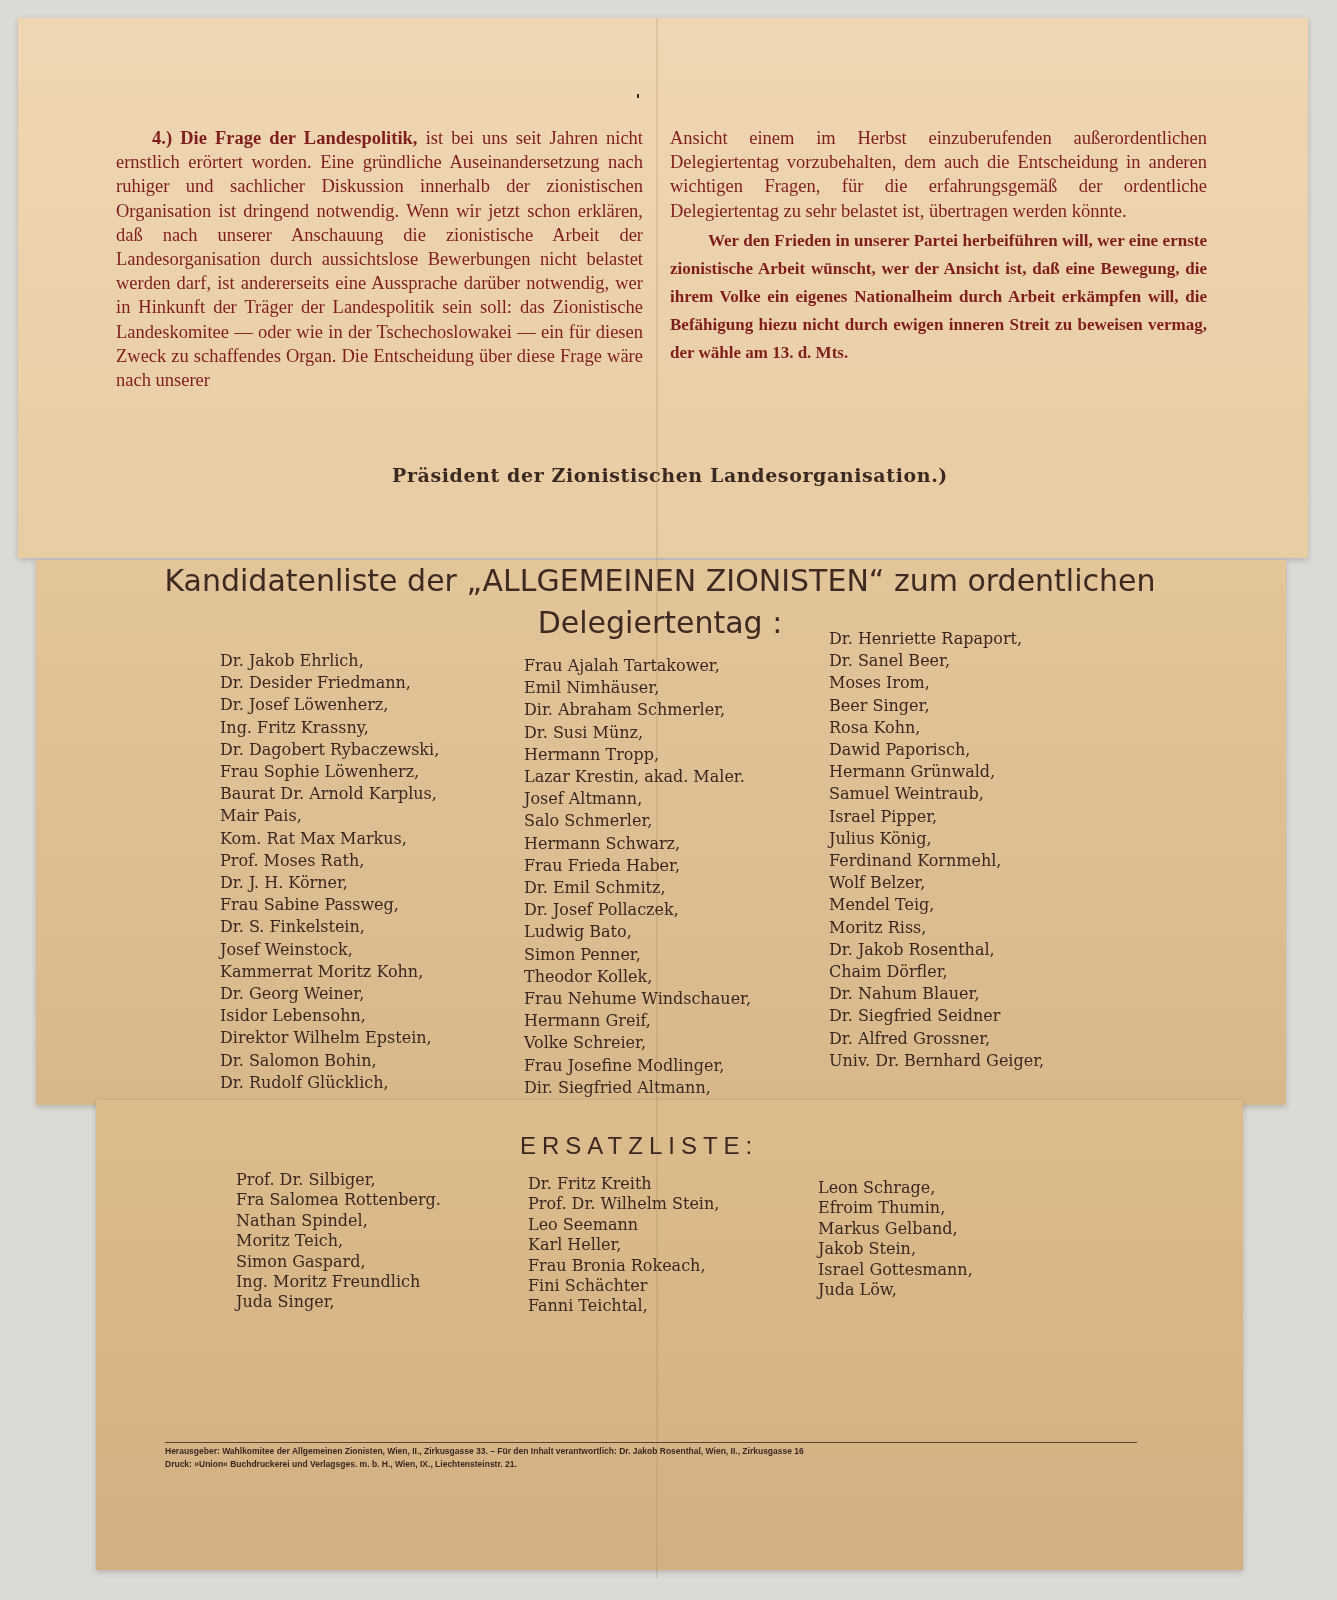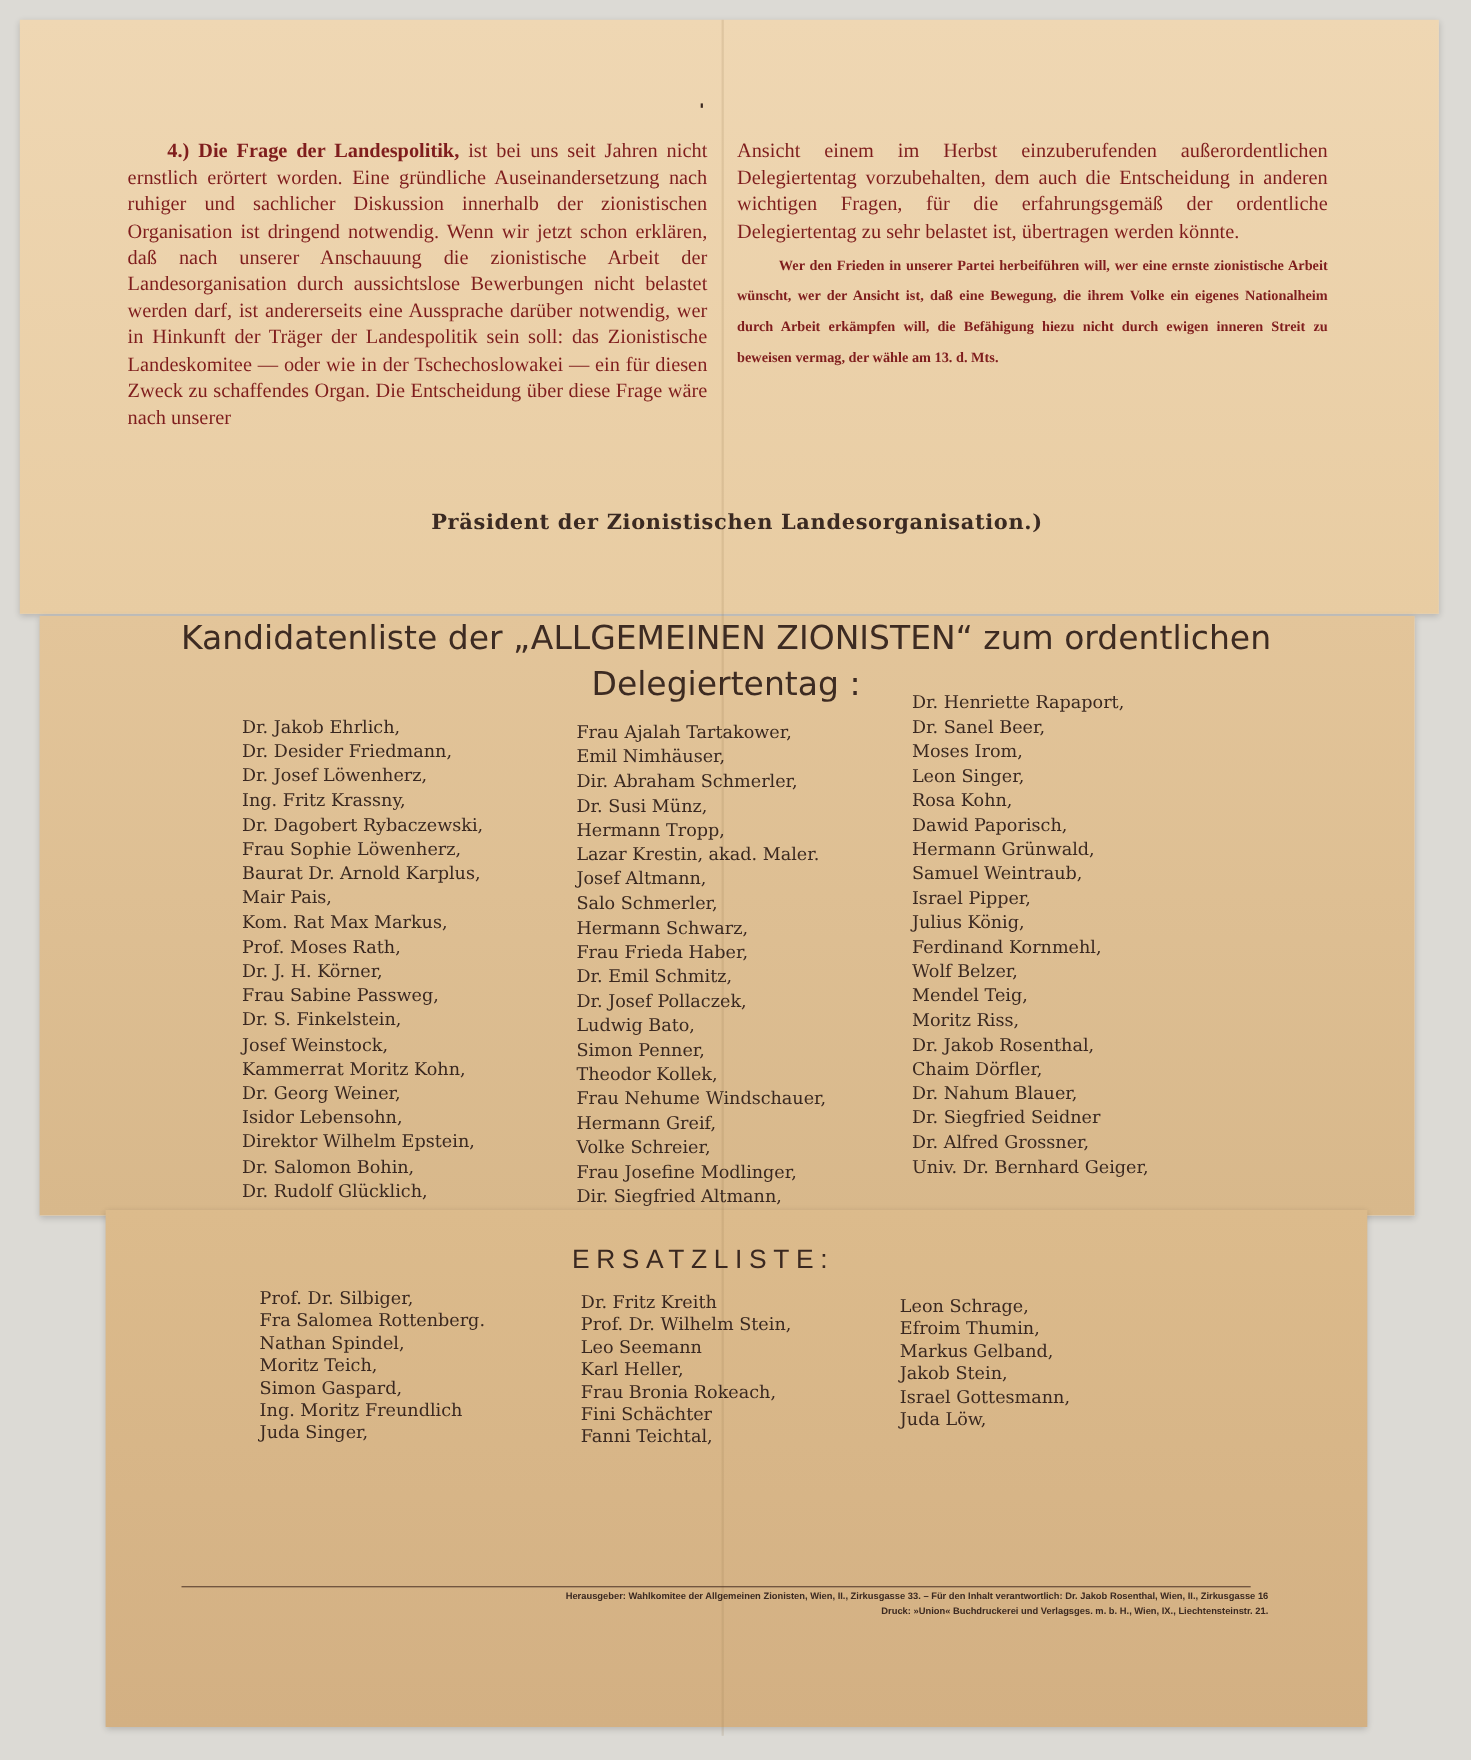--- a/index.html
+++ b/index.html
@@ -24,21 +24,21 @@
       font-family: "Liberation Serif", serif;
       font-size: 18.5px; line-height: 24.2px; text-align: justify;
     }
     .col-left { left: 116px; top: 126px; width: 527px; }
     .col-right { left: 670px; top: 126px; width: 537px; }
     .col p { margin: 0; }
     .indent { text-indent: 36px; }
     .bold { font-weight: bold; }
     .appeal {
       margin-top: 4px !important; padding-left: 40px;
-      font-weight: bold; line-height: 28px; font-size: 13px;
+      font-weight: bold; line-height: 28px; font-size: 17px;
     }
     .appeal-first { text-indent: 38px; margin-left: -40px; }
 
     .list-heading {
       position: absolute; left: 120px; top: 460px; width: 1100px;
       text-align: center; color: #3b2a22;
       font-family: "DejaVu Serif", serif; font-weight: bold;
       font-size: 19px; line-height: 30px; letter-spacing: 0.6px;
     }
     .cand-title {
@@ -66,22 +66,22 @@
     }
     .e1 { left: 236px; top: 1170px; line-height: 20.4px; }
     .e2 { left: 528px; top: 1174px; line-height: 20.4px; }
     .e3 { left: 818px; top: 1178px; line-height: 20.4px; }
 
     .footer-rule {
       position: absolute; left: 165px; top: 1442px; width: 972px; height: 1px;
       background: #5a4030;
     }
     .footer {
-      position: absolute; left: 181px; top: 1445px; width: 972px;
-      text-align: right; color: #3a2820;
+      position: absolute; left: 165px; top: 1445px; width: 972px;
+      text-align: left; color: #3a2820;
       font-family: "Liberation Sans", sans-serif; font-size: 8.5px; line-height: 13px;
       font-weight: bold;
     }
     .footer span { display: block; }
     .dot { position: absolute; left: 637px; top: 94px; width: 2px; height: 4px; background: #3a2820; }
   </style>
 </head>
 <body>
 
 <div class="paper sheet-top"></div>
@@ -156,21 +156,21 @@
   <li>Hermann Greif,</li>
   <li>Volke Schreier,</li>
   <li>Frau Josefine Modlinger,</li>
   <li>Dir. Siegfried Altmann,</li>
 </ul>
 
 <ul class="names c3">
   <li>Dr. Henriette Rapaport,</li>
   <li>Dr. Sanel Beer,</li>
   <li>Moses Irom,</li>
-  <li>Leon Singer,</li>
+  <li>Beer Singer,</li>
   <li>Rosa Kohn,</li>
   <li>Dawid Paporisch,</li>
   <li>Hermann Grünwald,</li>
   <li>Samuel Weintraub,</li>
   <li>Israel Pipper,</li>
   <li>Julius König,</li>
   <li>Ferdinand Kornmehl,</li>
   <li>Wolf Belzer,</li>
   <li>Mendel Teig,</li>
   <li>Moritz Riss,</li>

